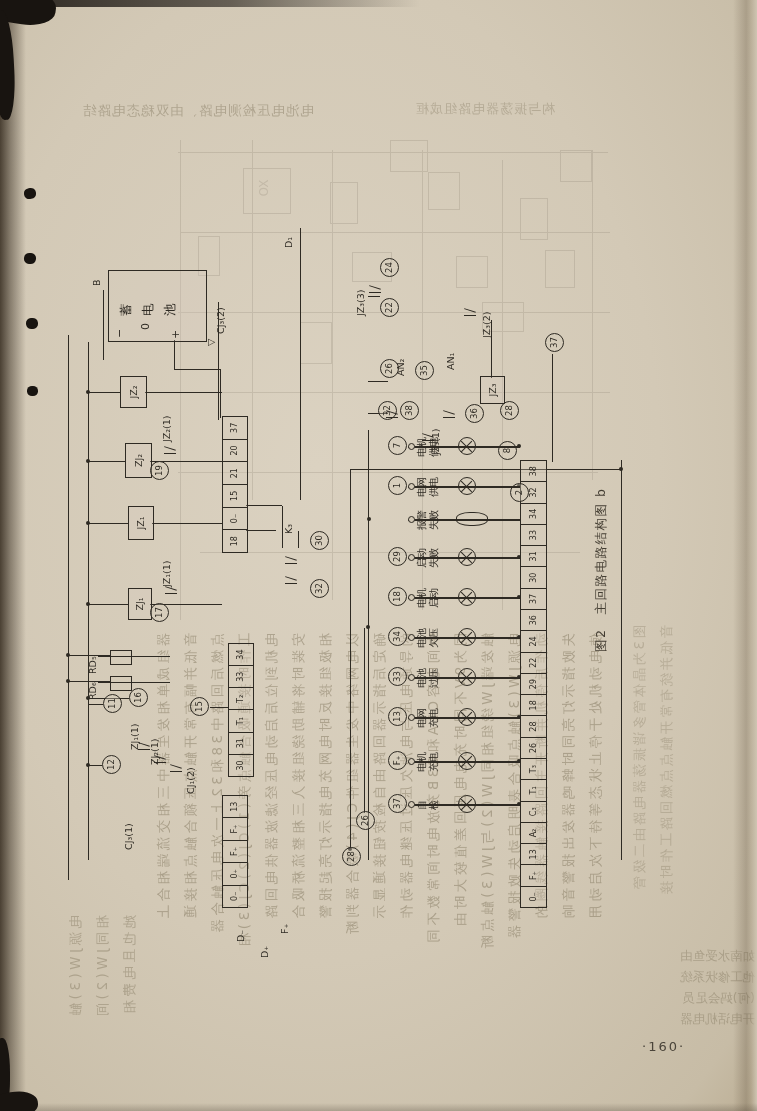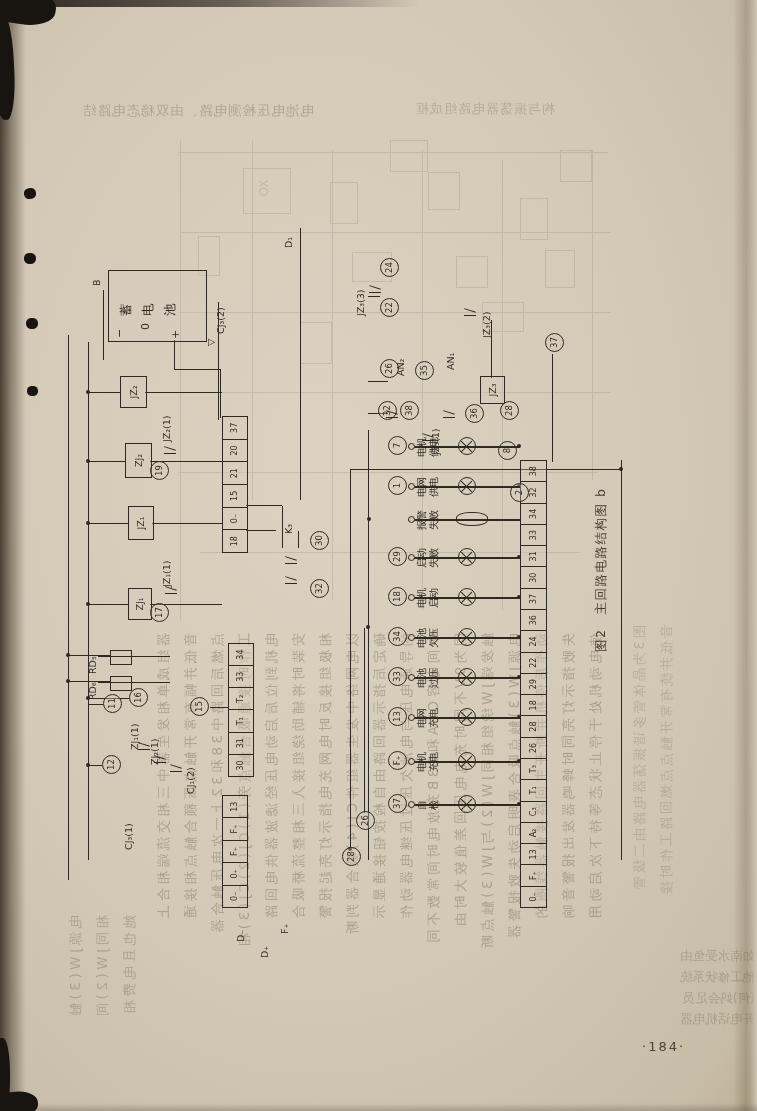--- a/index.html
+++ b/index.html
@@ -394,13 +394,13 @@
 <div id="edge-bottom" class="edge"></div>
 <div class="bindmark" style="left:-14px;top:-12px;width:70px;height:36px;transform:rotate(8deg);"></div>
 <div class="bindmark" style="left:-8px;top:10px;width:22px;height:110px;transform:rotate(-3deg);"></div>
 <div class="bindmark" style="left:24px;top:188px;width:12px;height:11px;transform:rotate(-8deg);"></div>
 <div class="bindmark" style="left:24px;top:253px;width:12px;height:11px;transform:rotate(5deg);"></div>
 <div class="bindmark" style="left:26px;top:318px;width:12px;height:11px;transform:rotate(-5deg);"></div>
 <div class="bindmark" style="left:27px;top:386px;width:11px;height:10px;"></div>
 <div class="bindmark" style="left:-6px;top:1038px;width:16px;height:76px;"></div>
 <div class="bindmark" style="left:-10px;top:1092px;width:48px;height:26px;transform:rotate(-6deg);"></div>
 
-<div id="page-number">·184·</div>
+<div id="page-number">·160·</div>
 
 </body></html>

